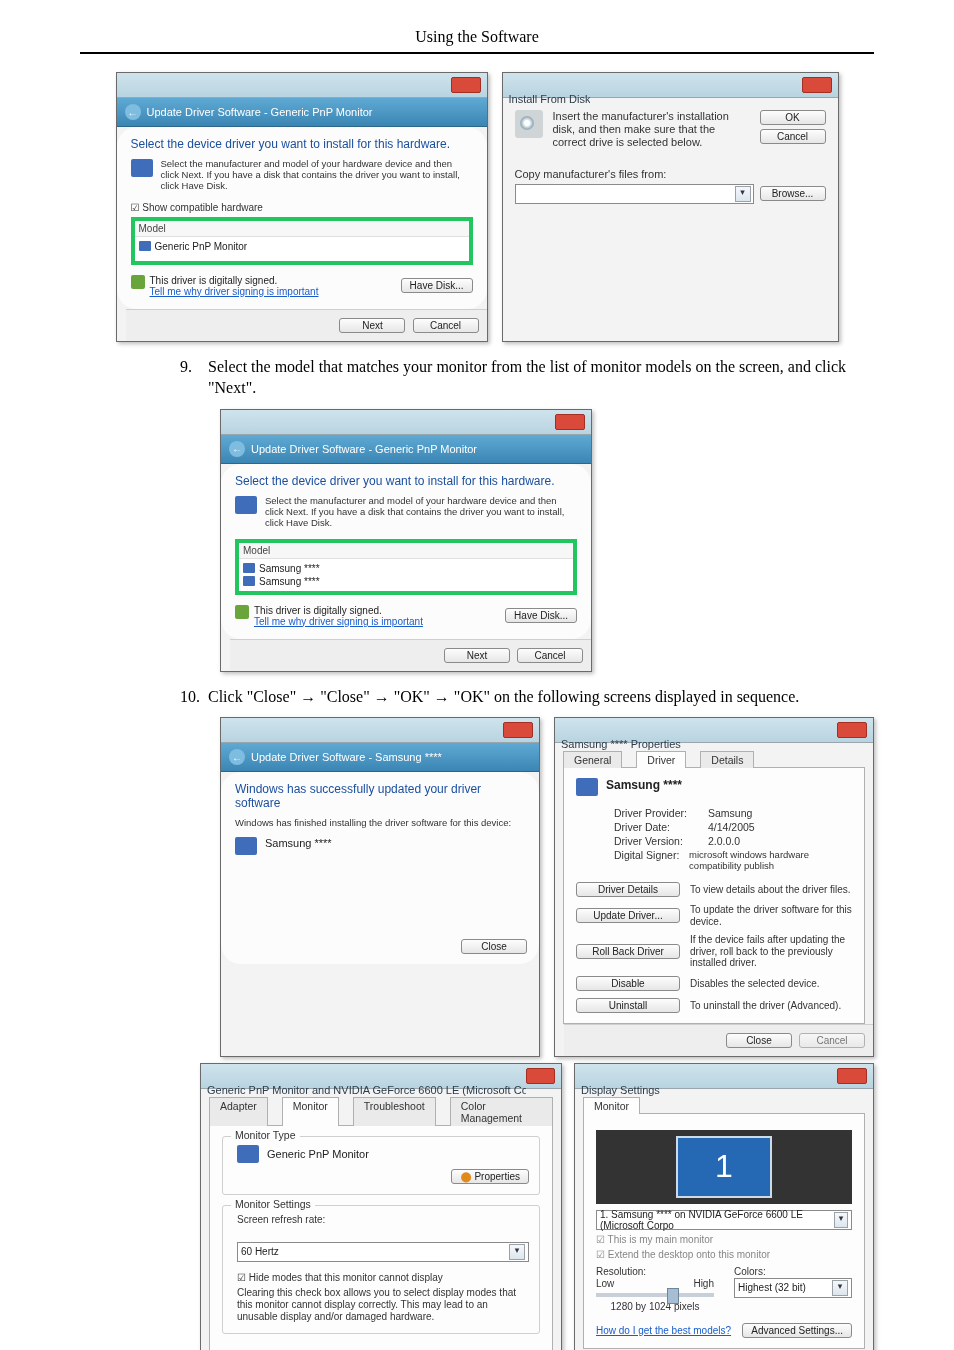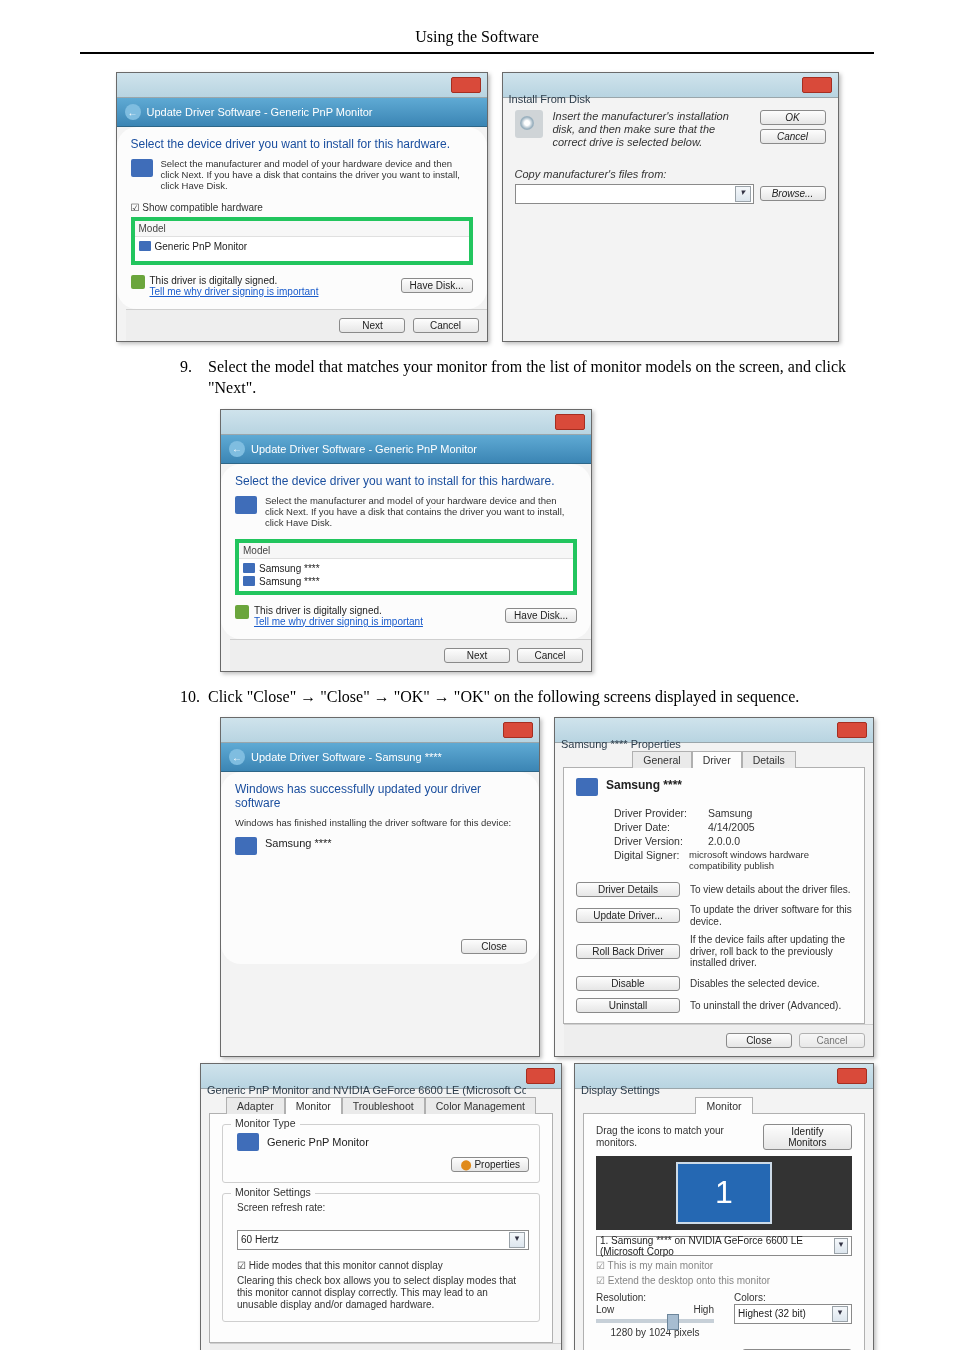--- a/index.html
+++ b/index.html
@@ -223,21 +223,20 @@
   
   .ifd {
     width: 335px;
   }
   .ifd .body {
     background: #f3f3f3;
     padding: 12px 12px 14px 12px;
     display: flex;
     flex-direction: column;
     gap: 18px;
-    font-style: italic;
   }
   .ifd .toprow {
     display: flex;
     gap: 10px;
     align-items: flex-start;
   }
   .disk-icon {
     width: 28px;
     height: 28px;
     background: #cfd4d7;
@@ -290,23 +289,22 @@
     height: 14px;
     background: linear-gradient(to bottom,#f5f8fb,#dde6ee);
     border: 1px solid #9aa2a8;
     text-align: center;
     font-size: 9px;
     color: #334;
   }
   
   .tabs {
     display: flex;
-    gap: 0;
+    gap: 14px;
     margin-bottom: -1px;
-    justify-content: center;
   }
   .tab {
     border: 1px solid #b0b0b0;
     border-bottom: none;
     padding: 2px 10px;
     background: #eaeaea;
     font-size: 10.5px;
     color: #333;
   }
   .tab.active {
@@ -717,24 +715,20 @@
     <div class="win" style="width:380px">
       <div class="titlebar">
         <span class="ttl">Display Settings</span>
         <span class="close"></span>
       </div>
       <div style="padding:8px 8px 0 8px;background:#f3f3f3;">
         <div class="tabs">
           <span class="tab active">Monitor</span>
         </div>
         <div class="tabpanel">
-          <div style="display:flex;justify-content:space-between;align-items:center">
-            <span class="fine">Drag the icons to match your monitors.</span>
-            <span class="btn btn-sm">Identify Monitors</span>
-          </div>
           <div class="blueframe">
             <div class="bigmonitor">1</div>
           </div>
           <div class="select-box">
             <span>1. Samsung **** on NVIDIA GeForce 6600 LE (Microsoft Corpo</span>
             <span class="dd">▾</span>
           </div>
           <div class="checkbox-row" style="opacity:0.6">☑ <span>This is my main monitor</span></div>
           <div class="checkbox-row" style="opacity:0.6">☑ <span>Extend the desktop onto this monitor</span></div>
 

